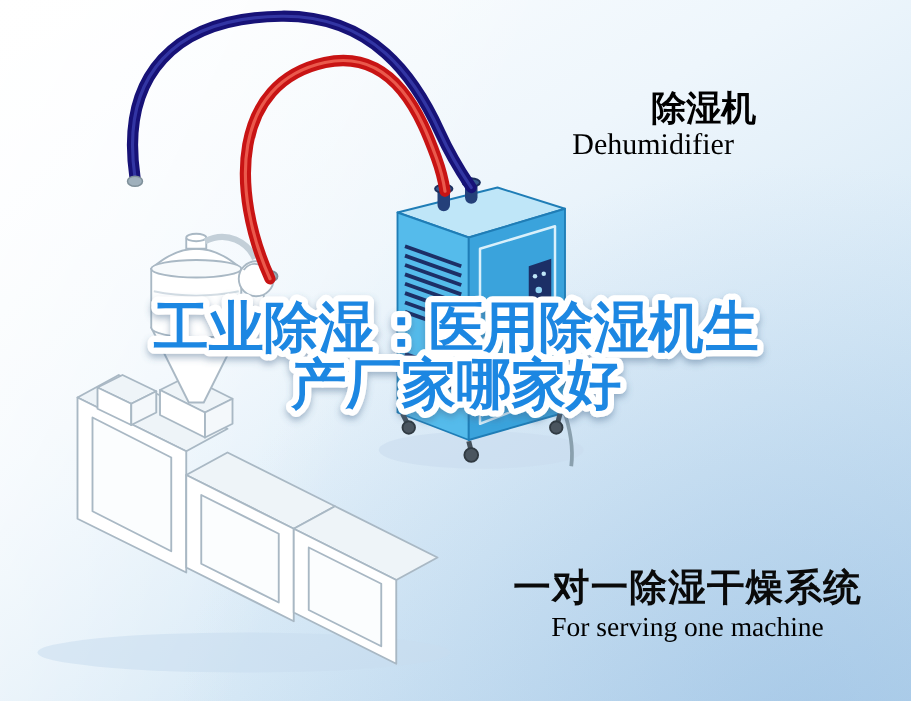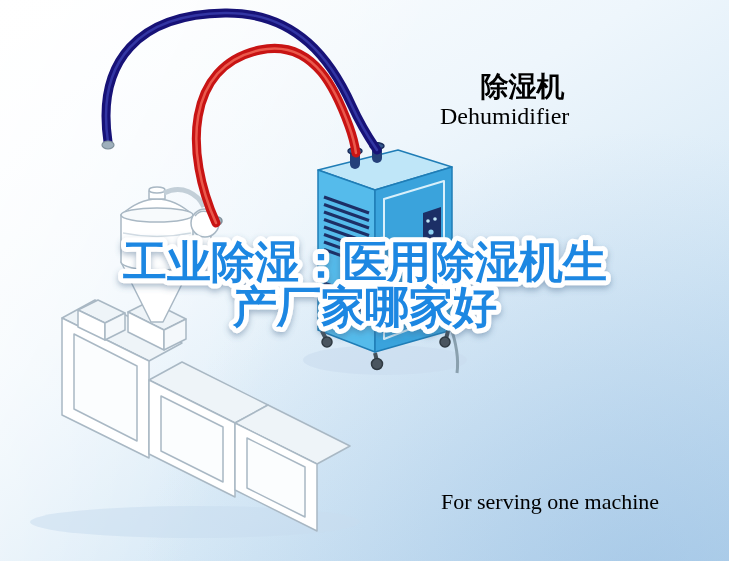--- a/index.html
+++ b/index.html
@@ -8,25 +8,25 @@
     font-family:"DejaVu Sans","Liberation Sans",sans-serif;
     background:
       radial-gradient(ellipse at 88% 105%, rgba(130,175,220,.38), rgba(130,175,220,0) 55%),
       linear-gradient(115deg, rgba(255,255,255,.9) 0%, rgba(255,255,255,0) 45%),
       linear-gradient(150deg, #ffffff 0%, #eef6fc 38%, #d7e9f6 68%, #bcd8ee 100%);
   }
   .abs{position:absolute;}
   svg.illus{position:absolute;left:0;top:0;}
   .label-cn{
     font-family:"DejaVu Serif","Liberation Serif",serif;
-    font-weight:700;color:#000;text-align:center;
+    font-weight:700;color:#000;text-align:right;
   }
   .label-en{
     font-family:"Liberation Serif","DejaVu Serif",serif;
-    color:#000;text-align:left;
+    color:#000;text-align:center;
   }
   .footer-cn{
     font-family:"DejaVu Sans","Liberation Sans",sans-serif;
     font-weight:700;color:#0a0a0a;text-align:center;letter-spacing:1px;
   }
   .footer-en{
     font-family:"Liberation Serif","DejaVu Serif",serif;
     color:#000;text-align:center;
   }
 </style>
@@ -137,15 +137,16 @@
     <g filter="url(#titleShadow)" font-family="&quot;DejaVu Sans&quot;,&quot;Liberation Sans&quot;,sans-serif" font-weight="bold" text-anchor="middle" stroke="#ffffff" stroke-width="10" stroke-linejoin="round" style="paint-order:stroke fill;">
       <text x="365" y="277" font-size="44" fill="#1E87E2">工业除湿：医用除湿机生</text>
       <text x="365" y="322" font-size="44" fill="#1E87E2">产厂家哪家好</text>
     </g>
   </svg>
 
   <div class="abs label-cn" style="left:440px;top:68px;width:165px;font-size:28px;">除湿机</div>
   <div class="abs label-en" style="left:440px;top:103px;width:165px;font-size:24px;">Dehumidifier</div>
 
 
+  <div class="abs footer-cn" style="left:395px;top:450px;width:310px;font-size:30px;">一对一除湿干燥系统</div>
   <div class="abs footer-en" style="left:395px;top:489px;width:310px;font-size:22px;">For serving one machine</div>
 
 </div>
 
 </body></html>

